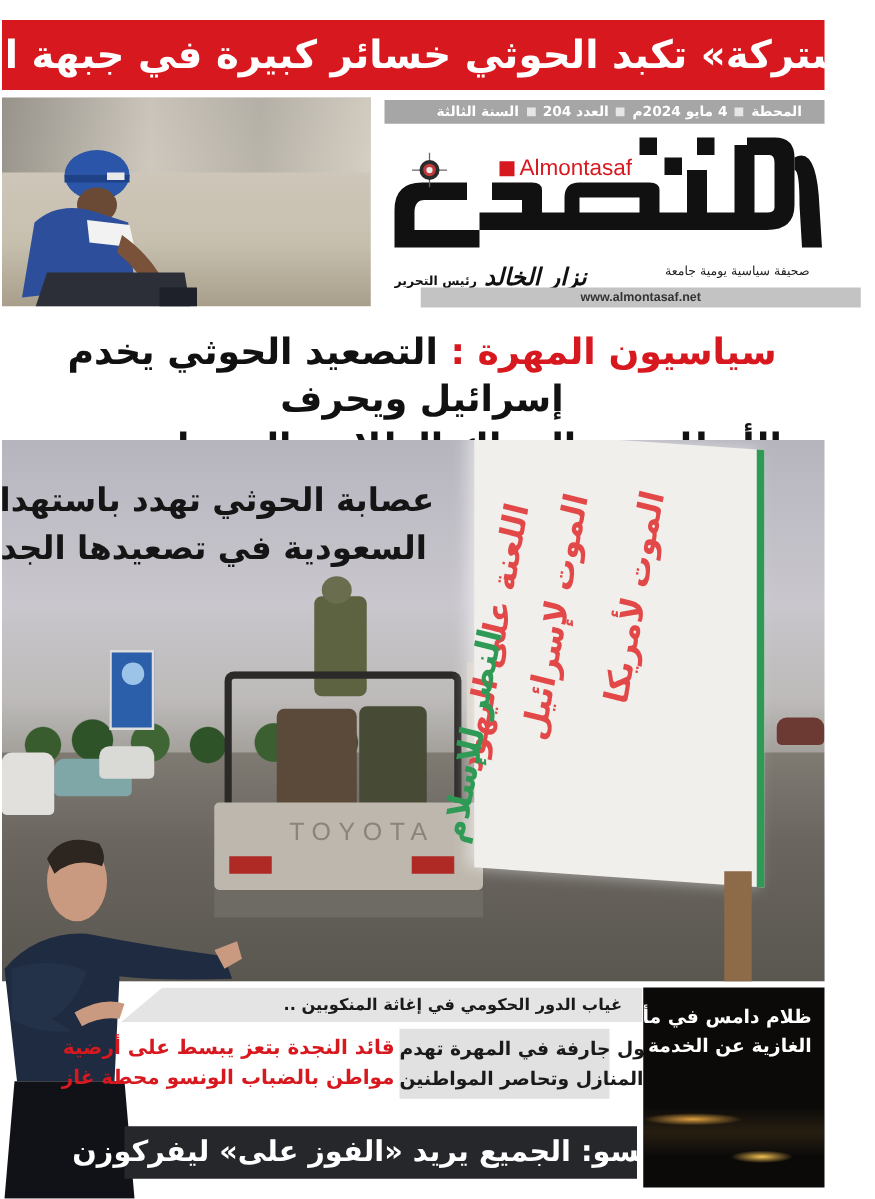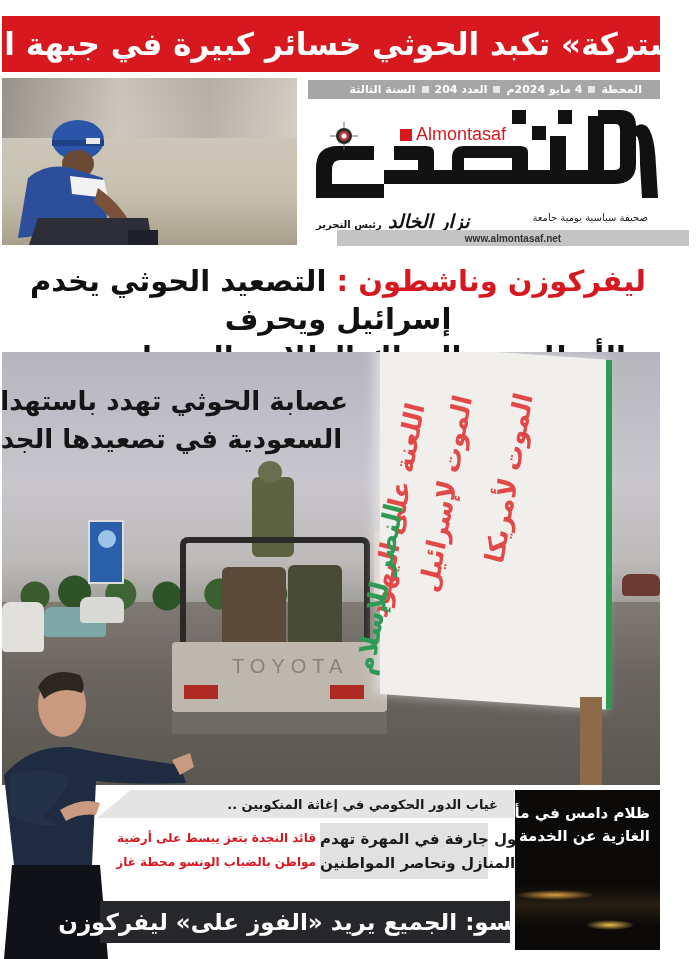--- a/index.html
+++ b/index.html
@@ -80,21 +80,21 @@
   
   .coach { left: 0; top: 665px; width: 195px; height: 294px; }
 
   
   .subhead-bar { left: 97px; top: 790px; width: 417px; height: 28px; background: #e4e4e4;
     clip-path: polygon(8% 0, 100% 0, 100% 100%, 0 100%); display: flex; align-items: center; justify-content: flex-start; padding-right: 16px; }
   .subhead-bar span { font-size: 13px; color: #1a1a1a; font-weight: bold; white-space: nowrap; }
   .story-floods { left: 320px; top: 823px; width: 168px; height: 56px; background: #e1e1e1; display: flex; flex-direction: column; justify-content: center; align-items: flex-end; padding-right: 8px; }
   .story-floods span { font-weight: bold; font-size: 15px; color: #1a1a1a; white-space: nowrap; line-height: 24px; }
   .story-najda { left: 100px; top: 826px; width: 216px; text-align: right; }
-  .story-najda span { display: block; font-weight: bold; font-size: 12px; color: #d7191f; white-space: nowrap; line-height: 24px; }
+  .story-najda span { display: block; font-weight: bold; font-size: 16px; color: #d7191f; white-space: nowrap; line-height: 24px; }
   .alonso-bar { left: 100px; top: 901px; width: 410px; height: 42px; background: #26272b;
     display: flex; align-items: center; justify-content: center; }
   .alonso-bar span { color: #fff; font-weight: bold; font-size: 23px; white-space: nowrap; }
 
   .marib { left: 515px; top: 790px; width: 145px; height: 160px; background: #0b0a09; overflow: hidden; }
   .marib .txt { position: absolute; right: 10px; top: 12px; text-align: right; }
   .marib .txt span { display: block; color: #fff; font-weight: bold; font-size: 15px; line-height: 23px; white-space: nowrap; }
   .marib .glow1 { position: absolute; left: 0; top: 100px; width: 80px; height: 10px; background: radial-gradient(ellipse, #e0a040, transparent 70%); }
   .marib .glow2 { position: absolute; left: 70px; top: 130px; width: 50px; height: 10px; background: radial-gradient(ellipse, #f2c050, transparent 70%); }
   .marib .haze { position: absolute; left: 0; top: 95px; width: 100%; height: 40px; background: linear-gradient(180deg, transparent, rgba(120,90,40,.25), transparent); }
@@ -159,21 +159,21 @@
   <div class="editor">
     <span class="name">نزار الخالد</span>
     <span class="role">رئيس التحرير</span>
   </div>
   <div class="tagline">صحيفة سياسية يومية جامعة</div>
   <div class="urlbar">www.almontasaf.net</div>
 </div>
 
 <div class="abs main-headline">
   <div>
-    <span class="red">ليفركوزن وناشطون :</span>
+    <span class="red">سياسيون المهرة :</span>
     <span>التصعيد الحوثي يخدم إسرائيل ويحرف</span>
   </div>
   <div>الأنظار عن الحراك الطلابي المتضامن مع القضية الفلسطينية</div>
 </div>
 
 <div class="abs main-photo">
   <div class="road"></div>
   <div class="trees"></div>
   <div class="billboard"></div>
   <div class="minaret" style="left:372px; top:178px; height:70px;"></div>

